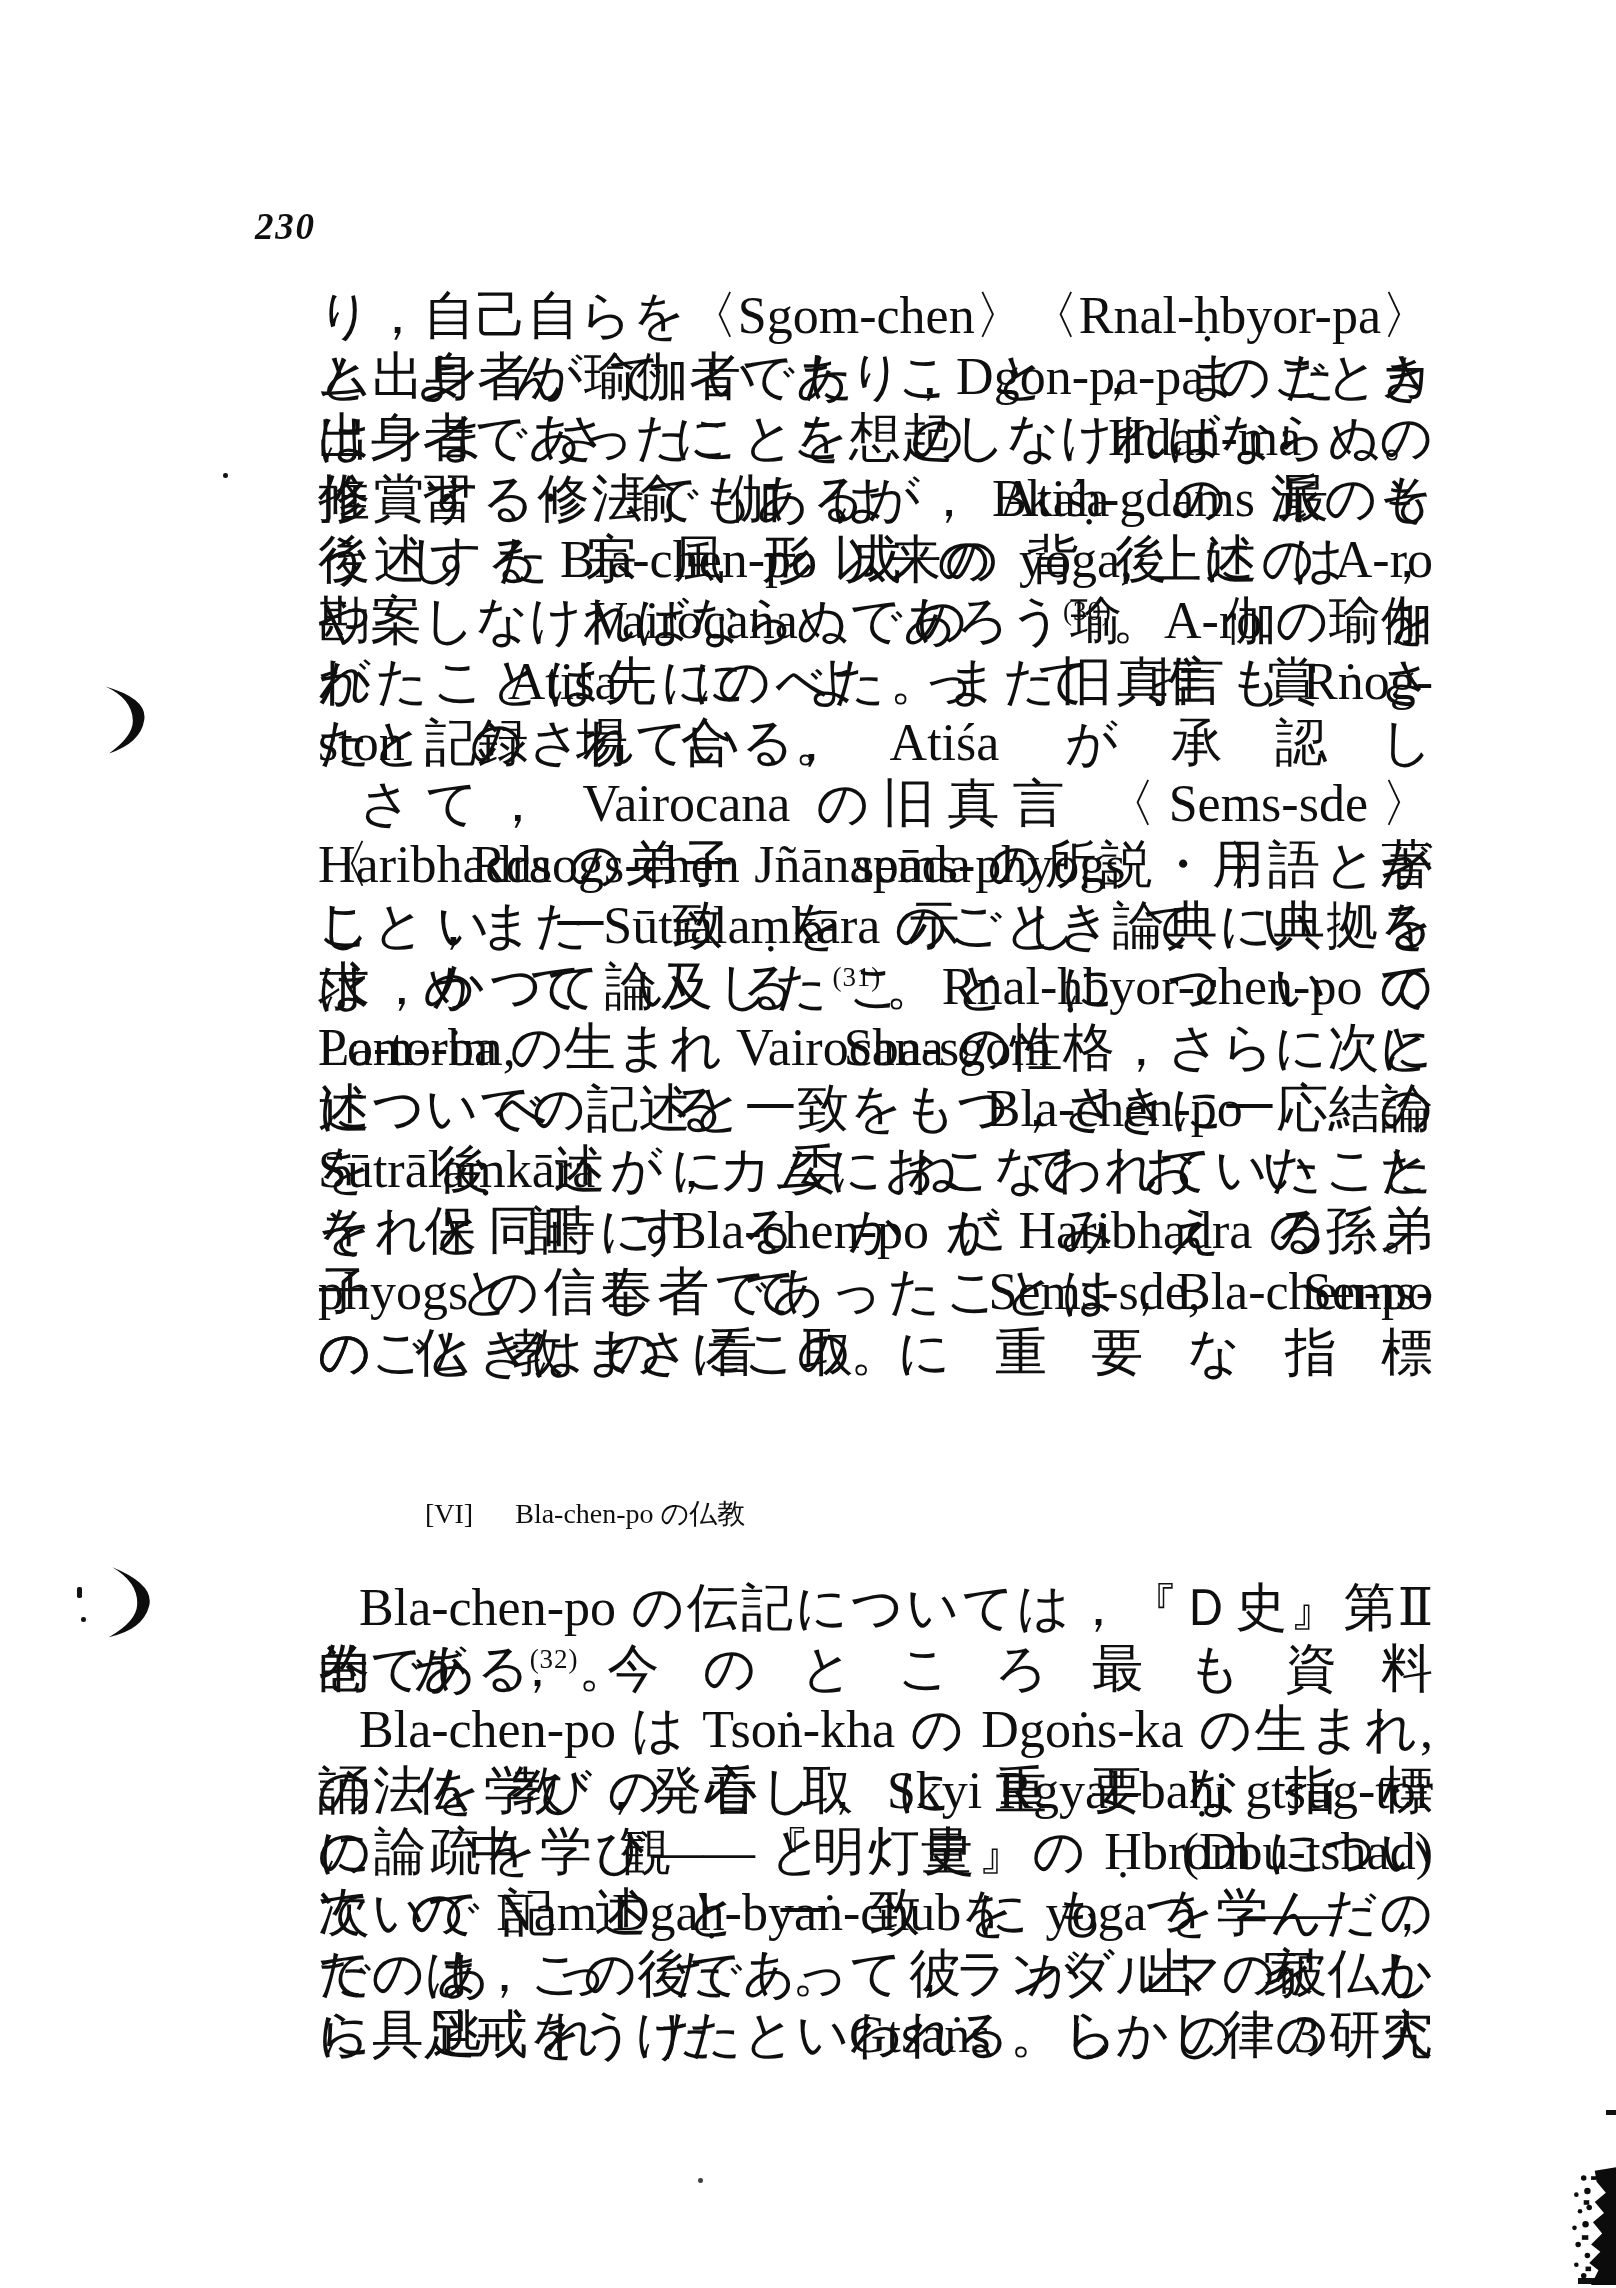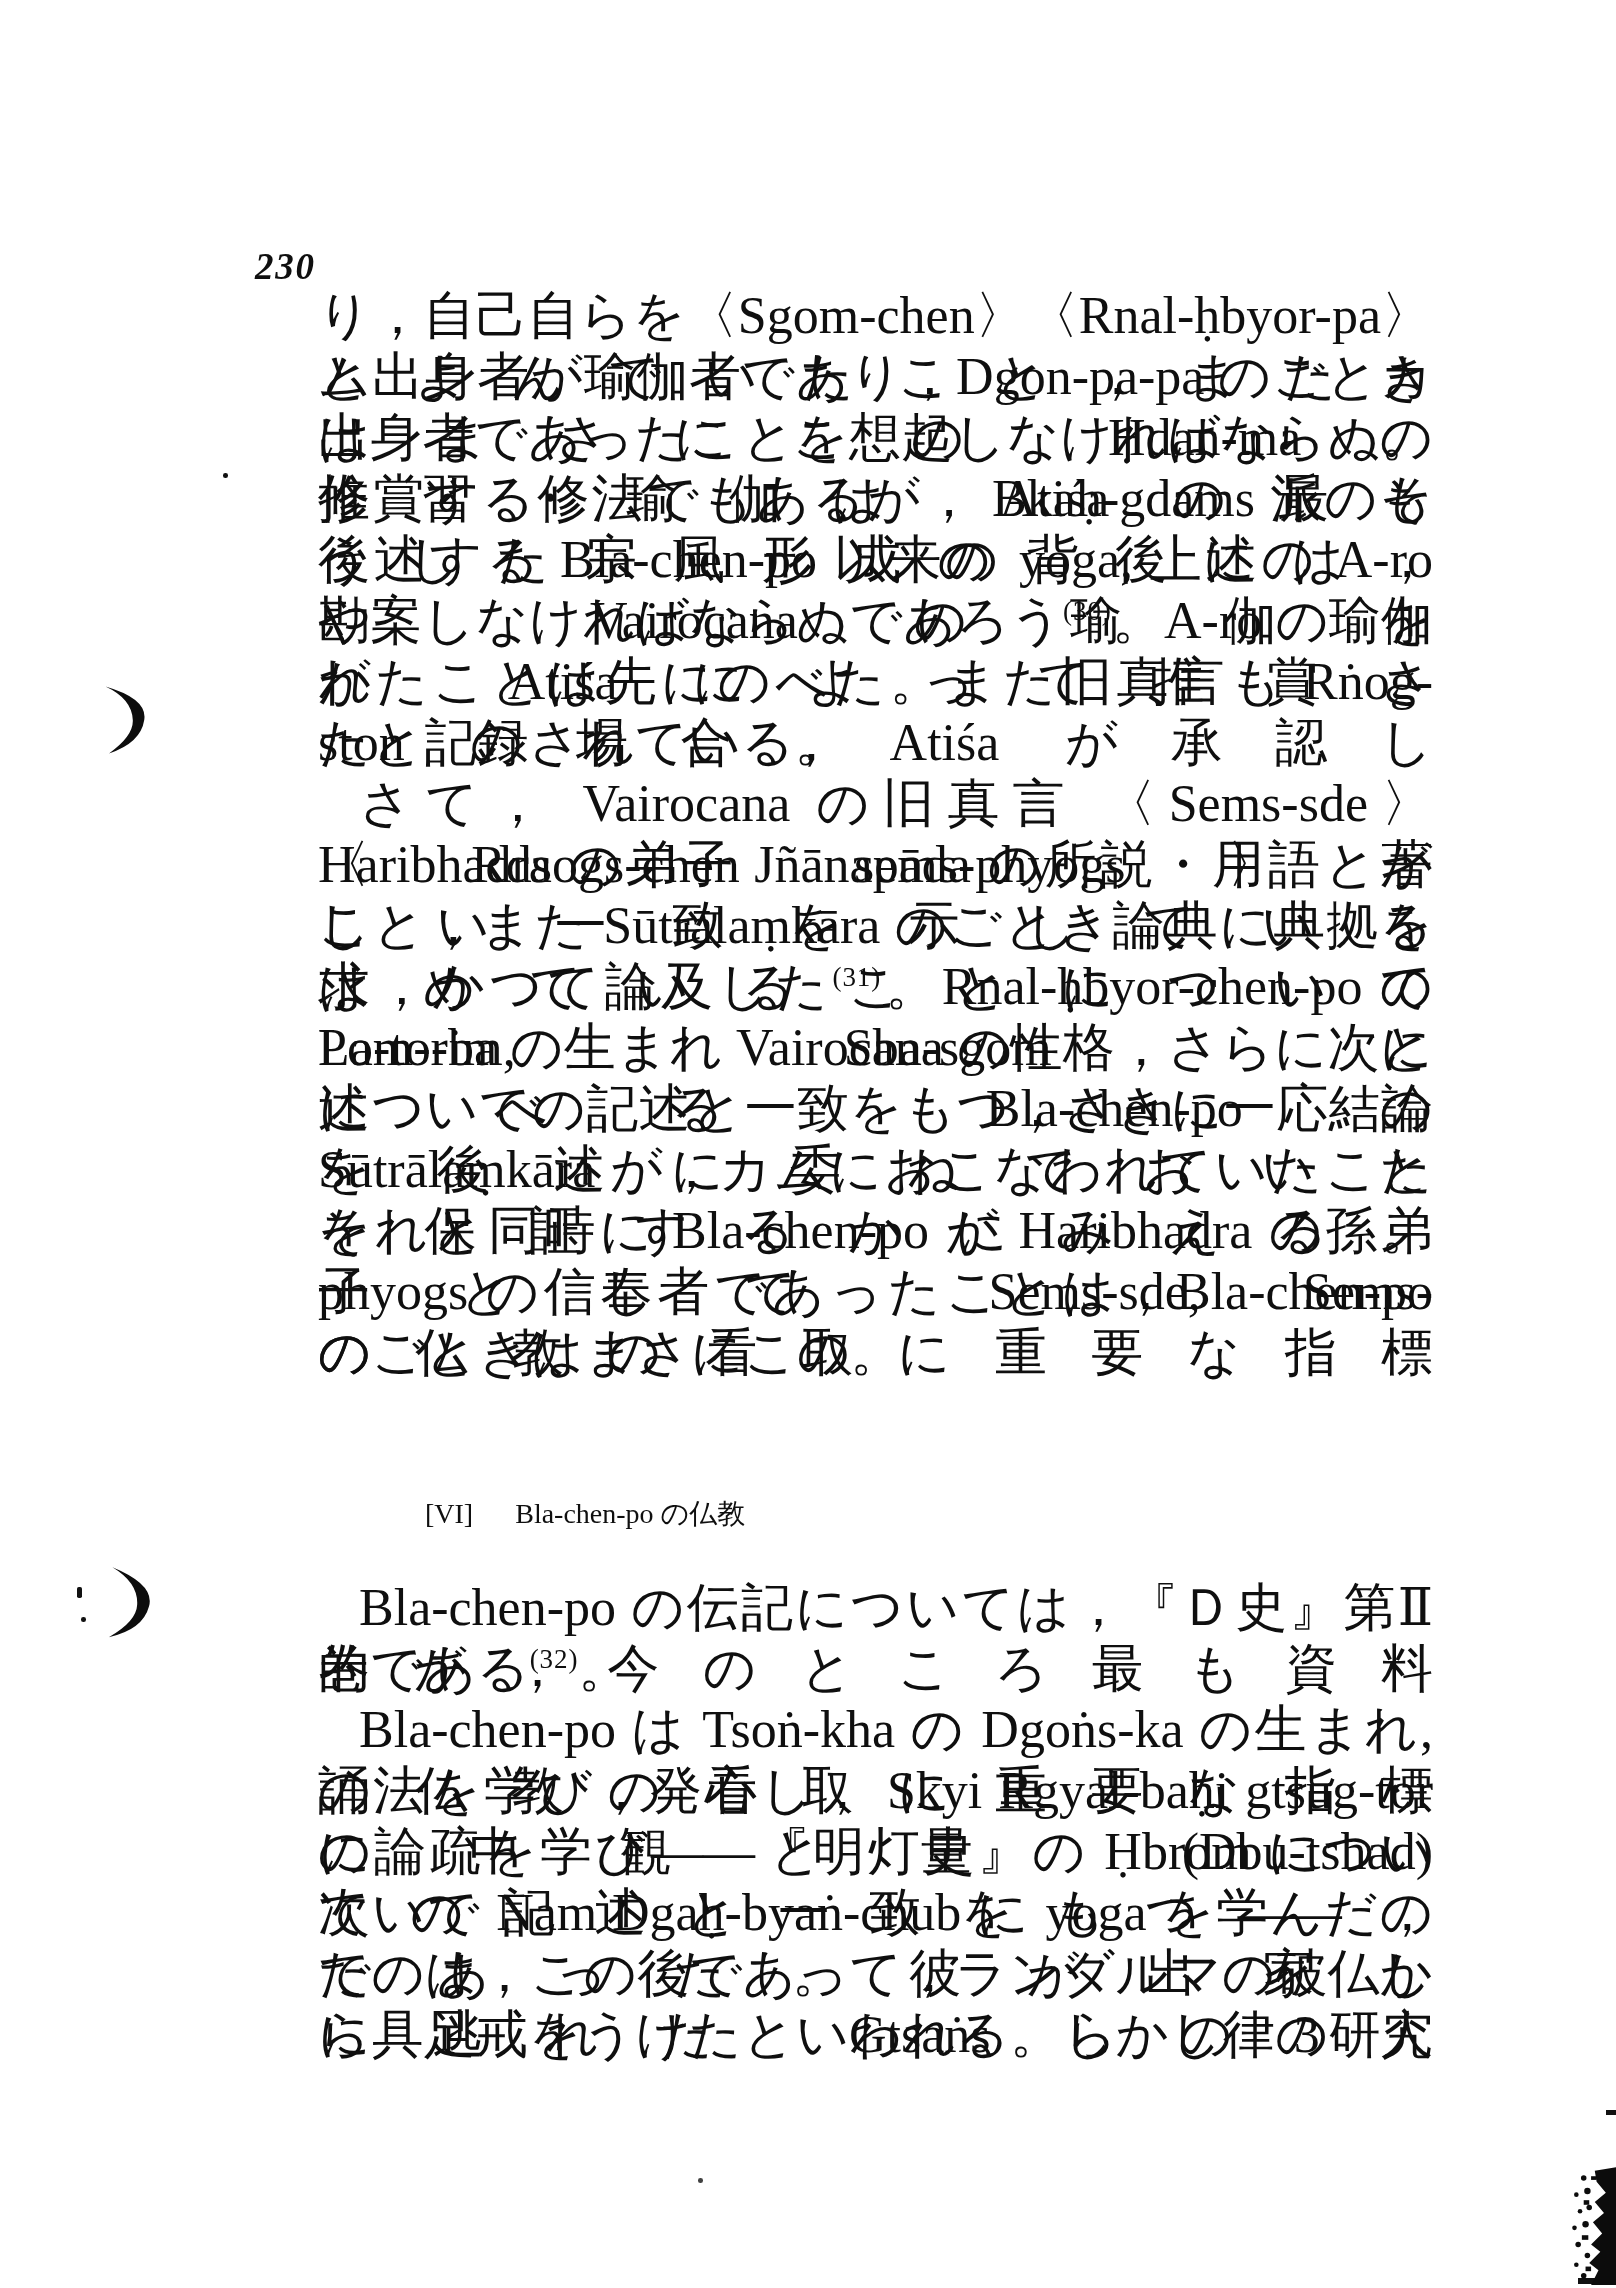--- a/index.html
+++ b/index.html
@@ -8,21 +8,20 @@
     width:1617px;height:2289px;
     background:#ffffff;
     overflow:hidden;
     font-family:"Liberation Serif","DejaVu Serif",serif;
     color:#0f0f0f;
   }
   .page-number{
     position:absolute;left:255px;top:205px;
     font-size:37px;font-style:italic;font-weight:bold;
     letter-spacing:1.8px;
-    margin-top:40px;
   }
   .text-block{
     position:absolute;left:318px;width:1115px;
     font-size:52px;
     overflow:hidden;
   }
   .tb1{top:285px;}
   .tb2{top:1577px;}
   .line{
     height:61px;line-height:61px;

